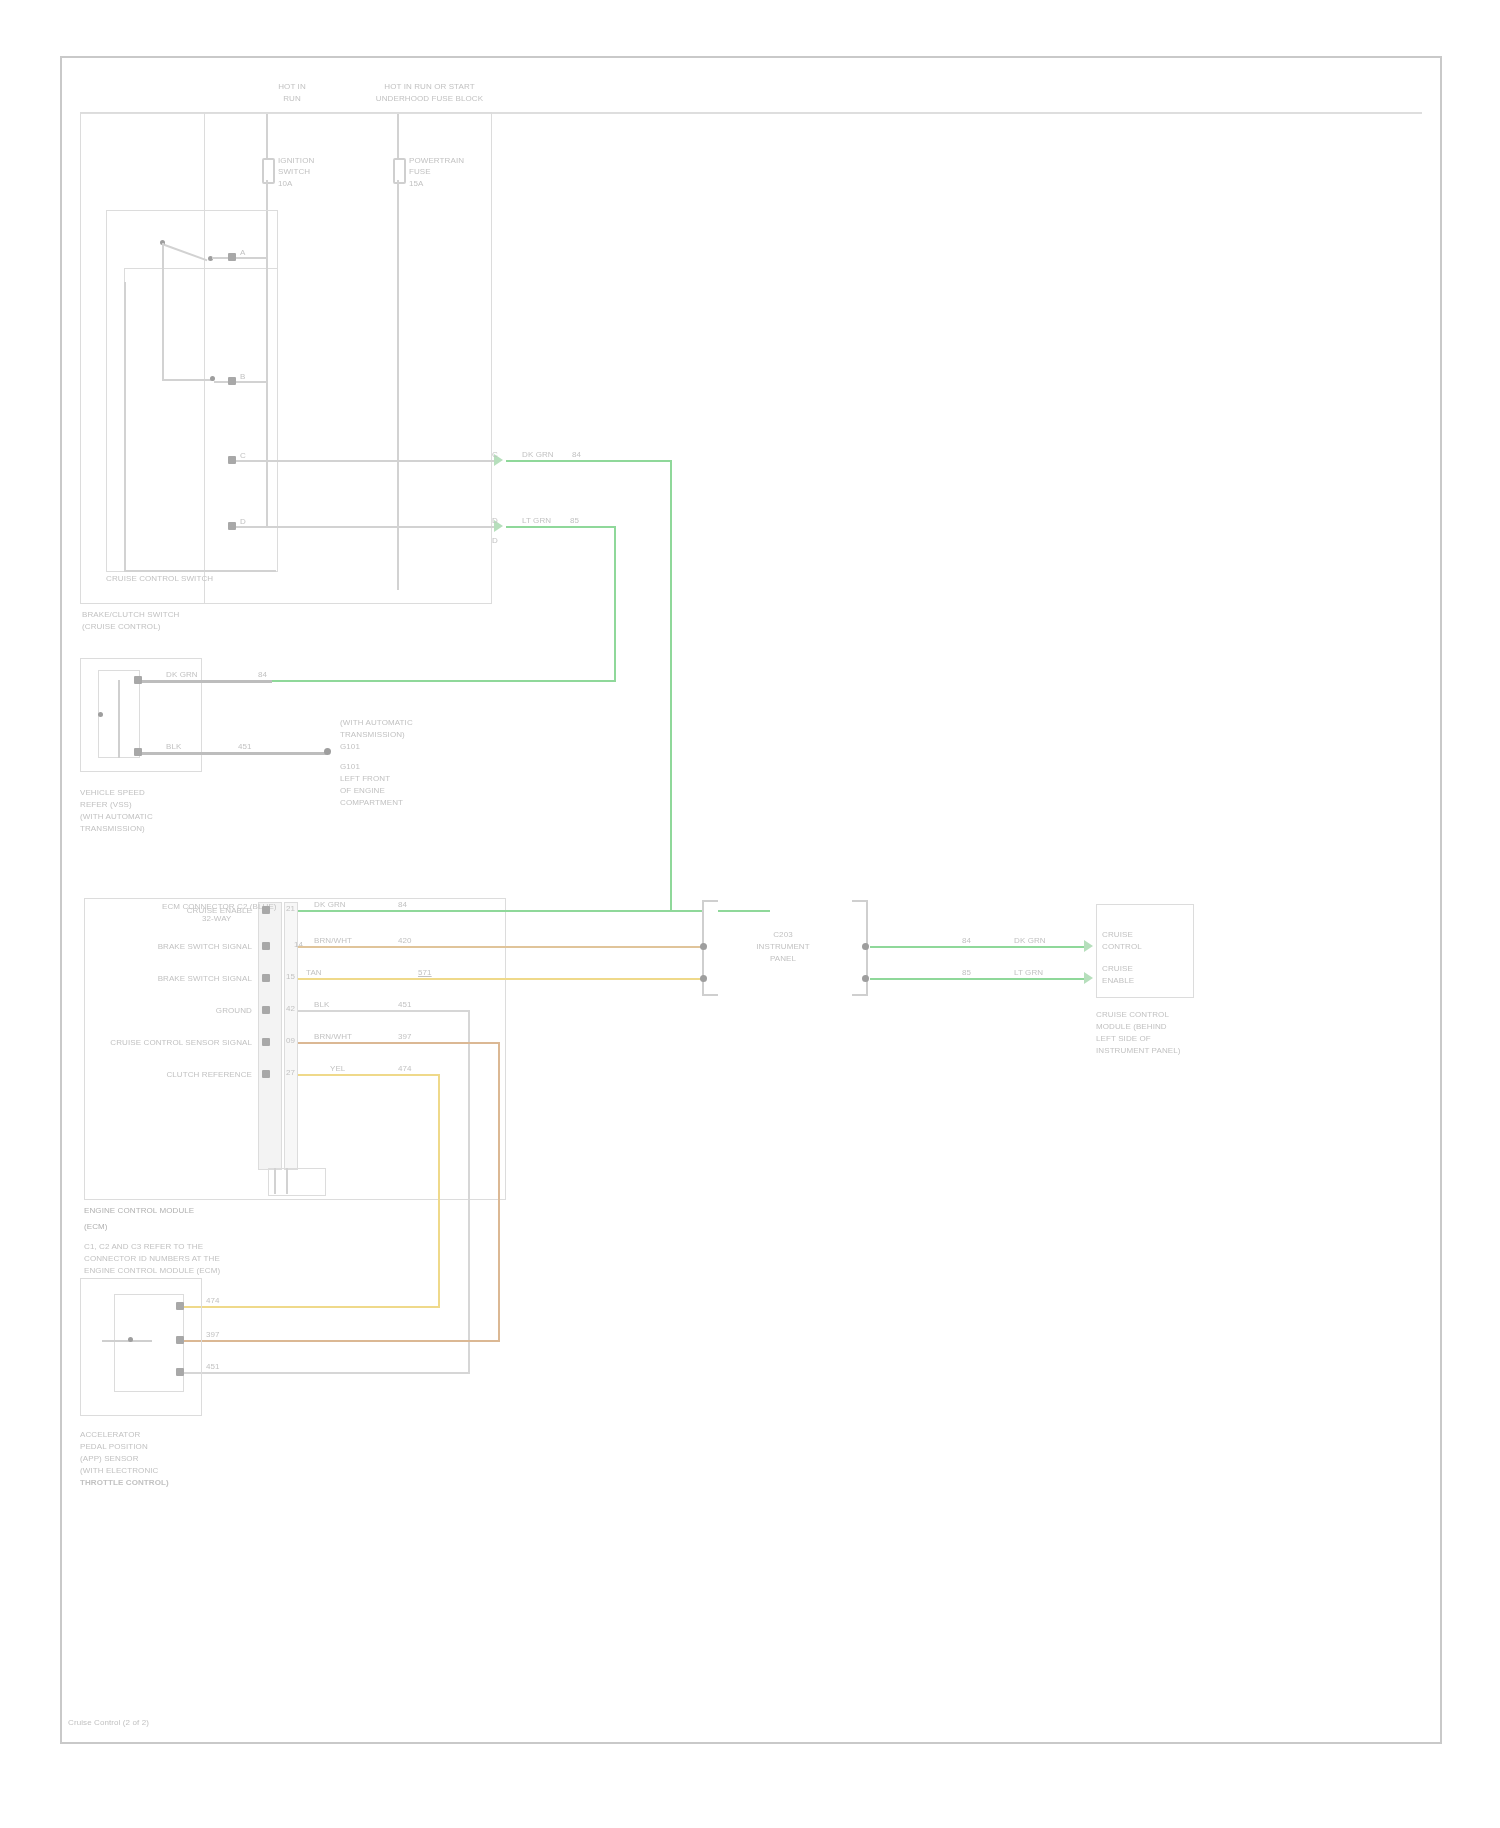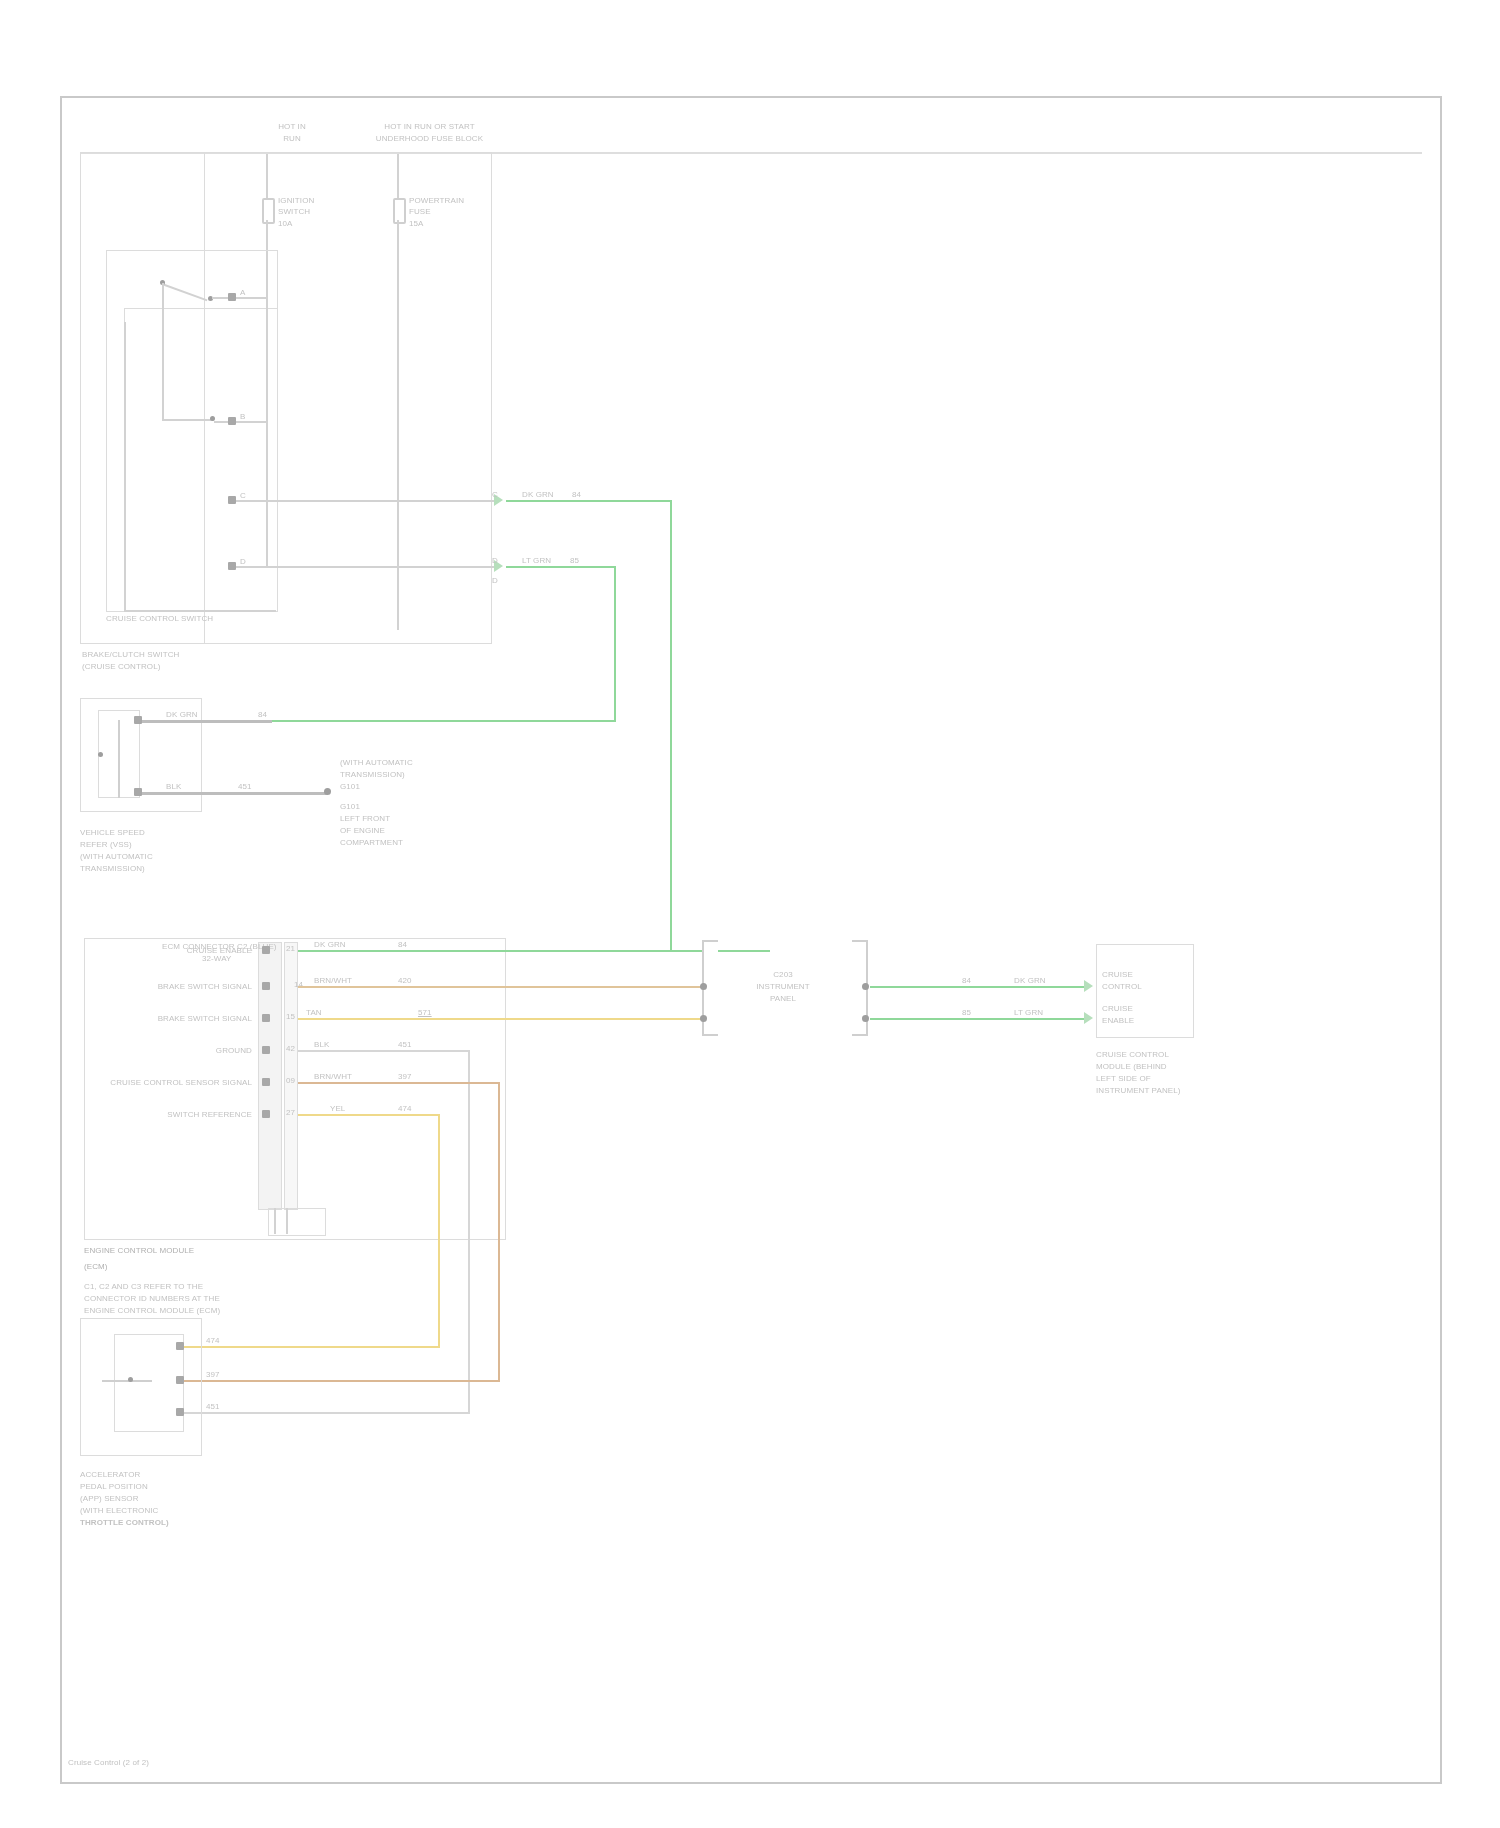--- a/index.html
+++ b/index.html
@@ -2,21 +2,21 @@
 <html><head>
 <meta charset="utf-8">
 <style>
   html,body{margin:0;padding:0;background:#ffffff;}
   body{width:1500px;height:1828px;position:relative;
        font-family:"Liberation Sans",sans-serif;
        color:#b9b9b9;-webkit-font-smoothing:none;}
 
   
   #frame{position:absolute;left:60px;top:56px;width:1378px;height:1684px;
-         border:2px solid #c9c9c9;background:#fff;margin-top:40px;}
+         border:2px solid #c9c9c9;background:#fff;}
 
   
   .lbl{position:absolute;white-space:pre;line-height:1.18;
        color:#c2c2c2;font-size:8px;letter-spacing:.1px;}
   .lbl.b{color:#b0b0b0;}
   .lbl.c{text-align:center;}
   .lbl.r{text-align:right;}
 
   .wire{position:absolute;background:#d2d2d2;}
   .wh{height:2px;}
@@ -205,21 +205,21 @@
 
   <div class="lbl r" style="left:20px;top:980px;width:170px;">CRUISE CONTROL SENSOR SIGNAL</div>
   <div class="pin" style="left:200px;top:980px;"></div>
   <div class="lbl" style="left:224px;top:978px;">09</div>
   <div class="wire wh brn" style="left:236px;top:984px;width:202px;"></div>
   <div class="wire wv brn" style="left:436px;top:984px;height:300px;"></div>
   <div class="wire wh brn" style="left:120px;top:1282px;width:318px;"></div>
   <div class="lbl" style="left:252px;top:974px;">BRN/WHT</div>
   <div class="lbl" style="left:336px;top:974px;">397</div>
 
-  <div class="lbl r" style="left:30px;top:1012px;width:160px;">SWITCH REFERENCE</div>
+  <div class="lbl r" style="left:30px;top:1012px;width:160px;">CLUTCH REFERENCE</div>
   <div class="pin" style="left:200px;top:1012px;"></div>
   <div class="lbl" style="left:224px;top:1010px;">27</div>
   <div class="wire wh yel" style="left:236px;top:1016px;width:142px;"></div>
   <div class="wire wv yel" style="left:376px;top:1016px;height:234px;"></div>
   <div class="wire wh yel" style="left:120px;top:1248px;width:258px;"></div>
   <div class="lbl" style="left:268px;top:1006px;">YEL</div>
   <div class="lbl" style="left:336px;top:1006px;">474</div>
 
   <div class="boxthin" style="left:206px;top:1110px;width:56px;height:26px;"></div>
   <div class="wire wv" style="left:212px;top:1110px;height:26px;"></div>

